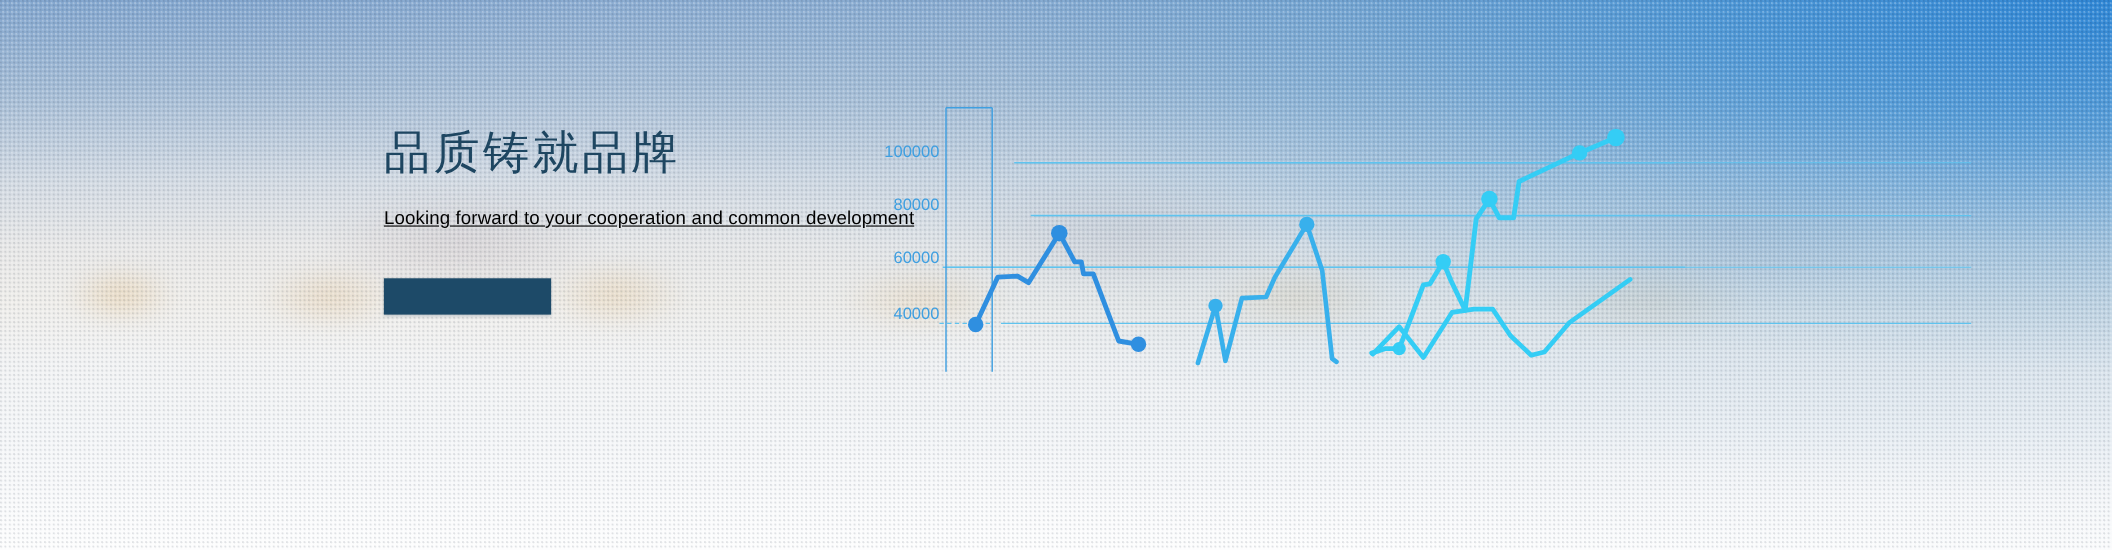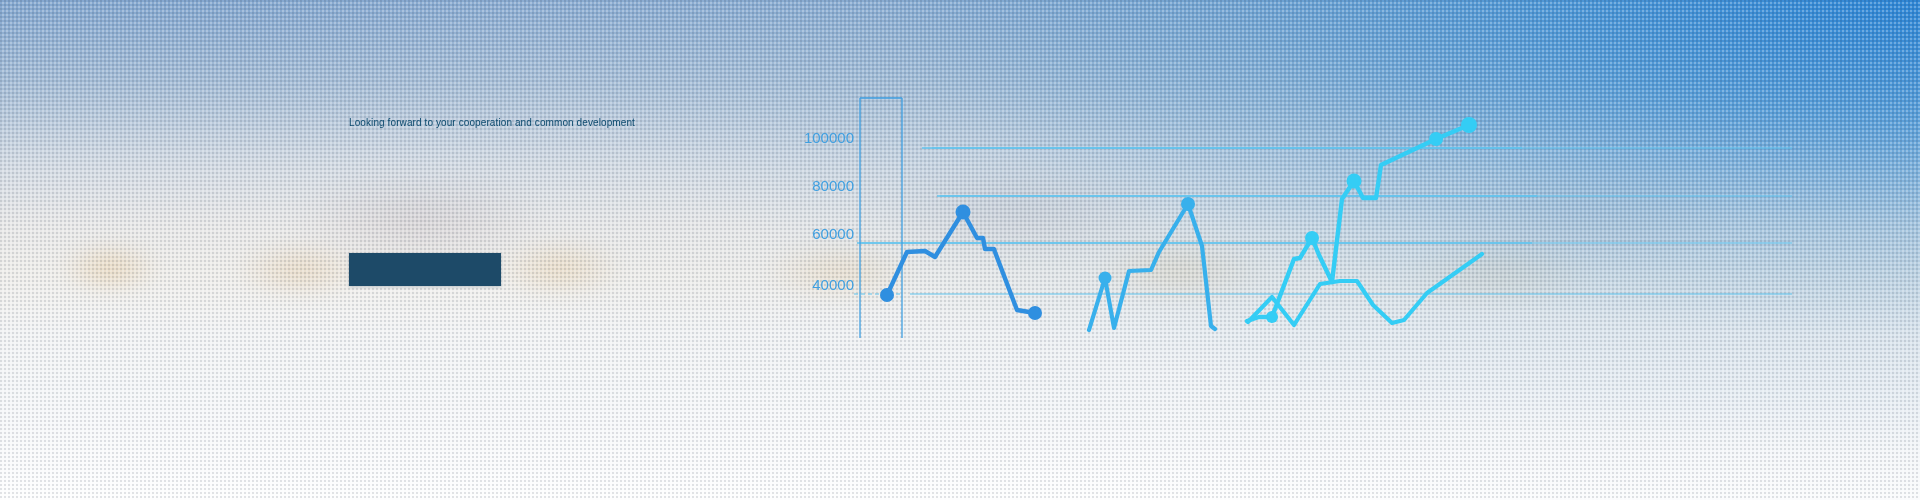--- a/index.html
+++ b/index.html
@@ -70,22 +70,22 @@
   .copy{position:absolute;left:349px;top:118px;width:480px;}
   .title{
     font-size:42px;line-height:1;letter-spacing:3px;
     color:#1e4661;font-weight:400;margin:0 0 30px 0;white-space:nowrap;
   }
   .subtitle{
     font-size:26px;line-height:1;letter-spacing:1px;
     color:#5f7286;font-weight:400;margin:0 0 10px 0;white-space:nowrap;
   }
   .sub-en{
-    font-size:10px;line-height:1;letter-spacing:0.1px;
-    color:#0c4a6e;font-weight:400;margin:0;white-space:nowrap;
+    font-size:17px;line-height:1;letter-spacing:0.1px;
+    color:#000000;font-weight:400;margin:0;white-space:nowrap;text-decoration:underline;
   }
   .cta{
     position:absolute;left:349px;top:253px;width:152px;height:33px;
     background:#1d4a68;border:0;padding:0;cursor:pointer;
     box-shadow:0 1px 3px rgba(20,50,75,0.25);
   }
   
   .chart{position:absolute;left:792px;top:0;width:1160px;height:384px;}
   .chart svg{display:block;}
   .ytick{
@@ -98,20 +98,21 @@
 
 <div class="banner">
 
   <div class="bg-sky"></div>
   <div class="bg-city"></div>
   <div class="bg-right"></div>
   <div class="bg-dots"></div>
   <div class="bg-dots2"></div>
 
   <div class="copy">
+    <h1 class="title">品质铸就品牌</h1>
     <p class="sub-en">Looking forward to your cooperation and common development</p>
   </div>
 
   <button class="cta"></button>
 
   <div class="chart">
     <svg width="1160" height="500" viewBox="0 0 1160 500">
       <g>
         <line x1="130" y1="148" x2="730" y2="148" stroke="#5fc3ee" stroke-width="1.4"></line>
         <line x1="145" y1="196" x2="745" y2="196" stroke="#5fc3ee" stroke-width="1.4"></line>

